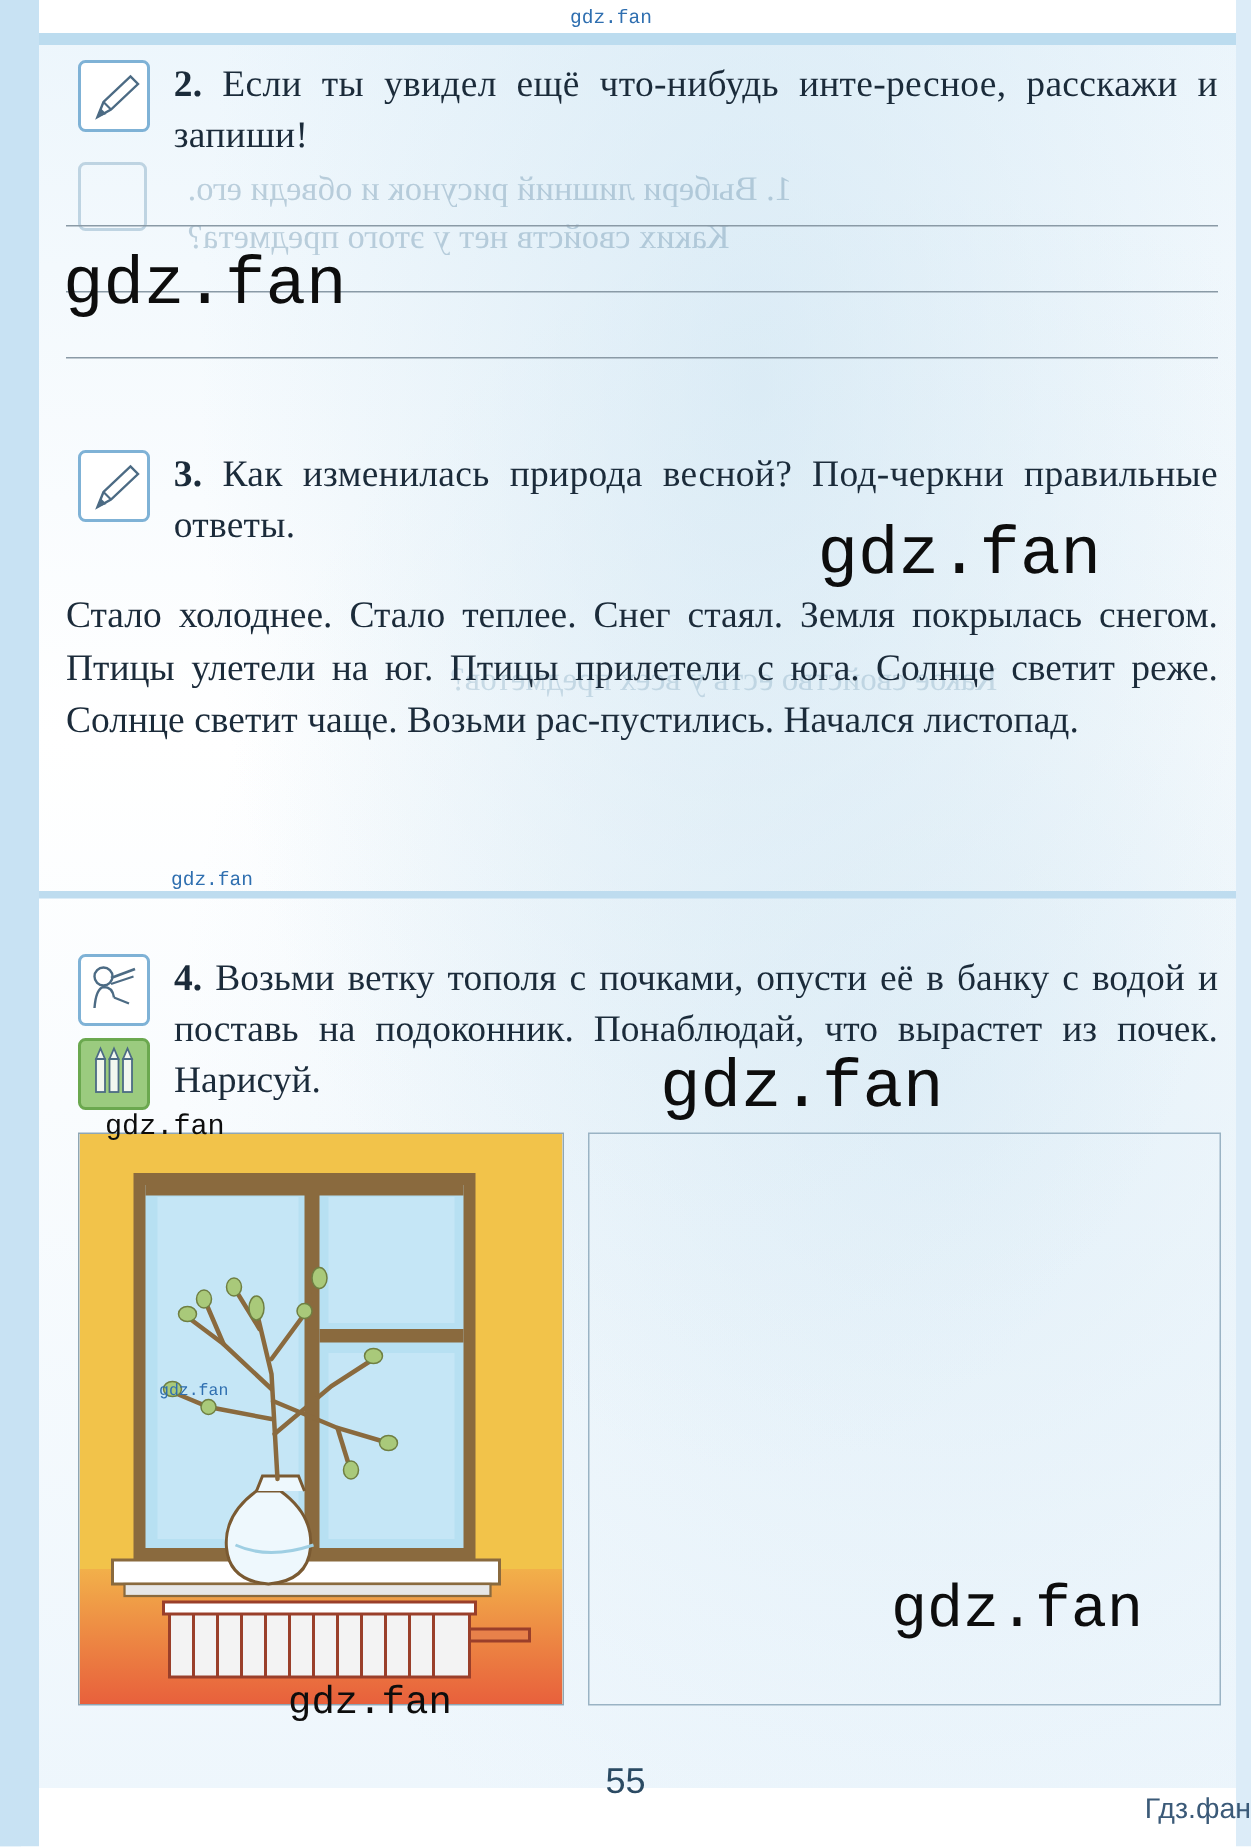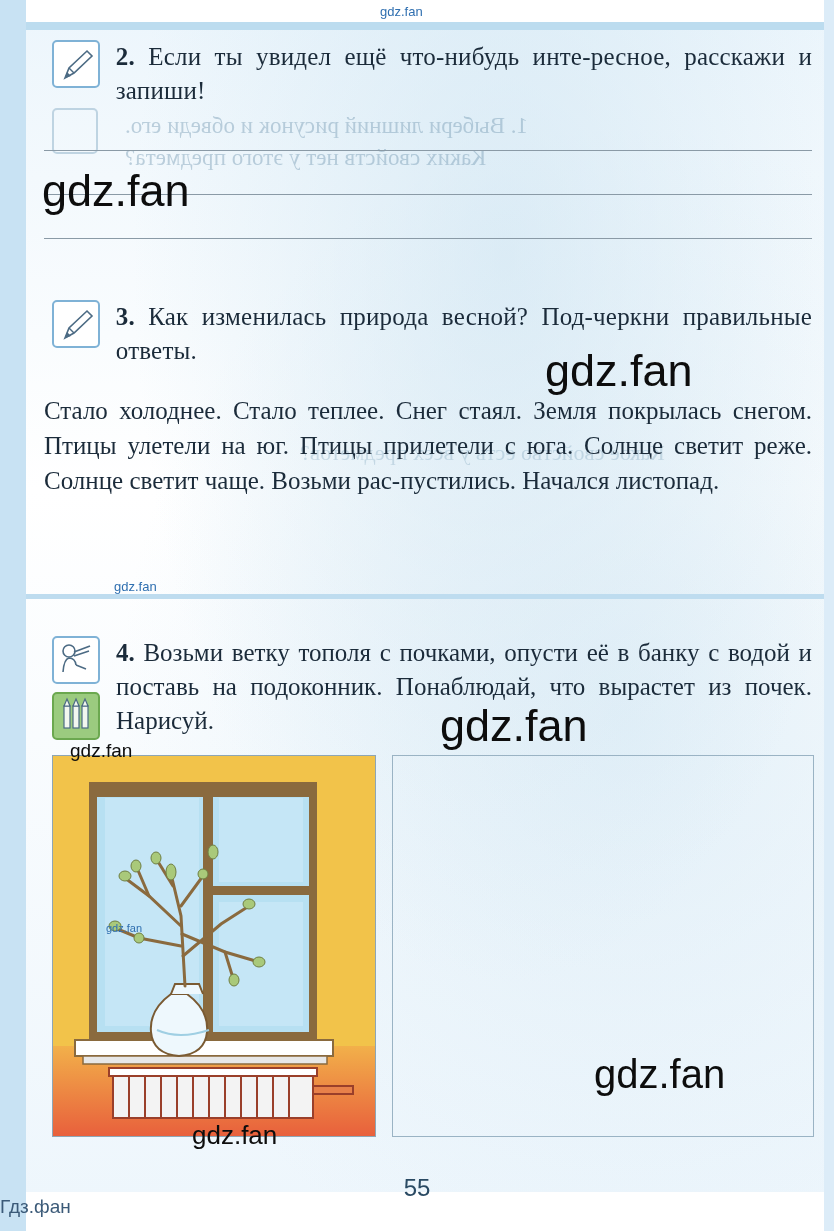--- a/index.html
+++ b/index.html
@@ -206,30 +206,30 @@
     color: #2a4a63;
     font-family: "Liberation Sans", sans-serif;
     margin-top: 32px;
   }
 
   
   .footer {
     position: absolute;
     left: 0; top: 1196px;
     width: 834px;
-    text-align: left;
+    text-align: right;
     font-size: 19px;
     color: #3b5a78;
     font-family: "Liberation Sans", sans-serif;
   }
 
   
   .wm {
     position: absolute;
-    font-family: Liberation Sans, sans-serif;
+    font-family: Liberation Mono, monospace;
     color: #0d0d0d;
     pointer-events: none;
     white-space: nowrap;
   }
   .wm-top { left: 380px; top: 4px; font-size: 13px; color:#2f6fb0; }
   .wm-big1 { left: 42px; top: 165px; font-size: 45px; }
   .wm-big2 { left: 545px; top: 345px; font-size: 45px; }
   .wm-small1 { left: 114px; top: 579px; font-size: 13px; color:#2f6fb0; }
   .wm-big3 { left: 440px; top: 700px; font-size: 45px; }
   .wm-small2 { left: 70px; top: 740px; font-size: 19px; }

